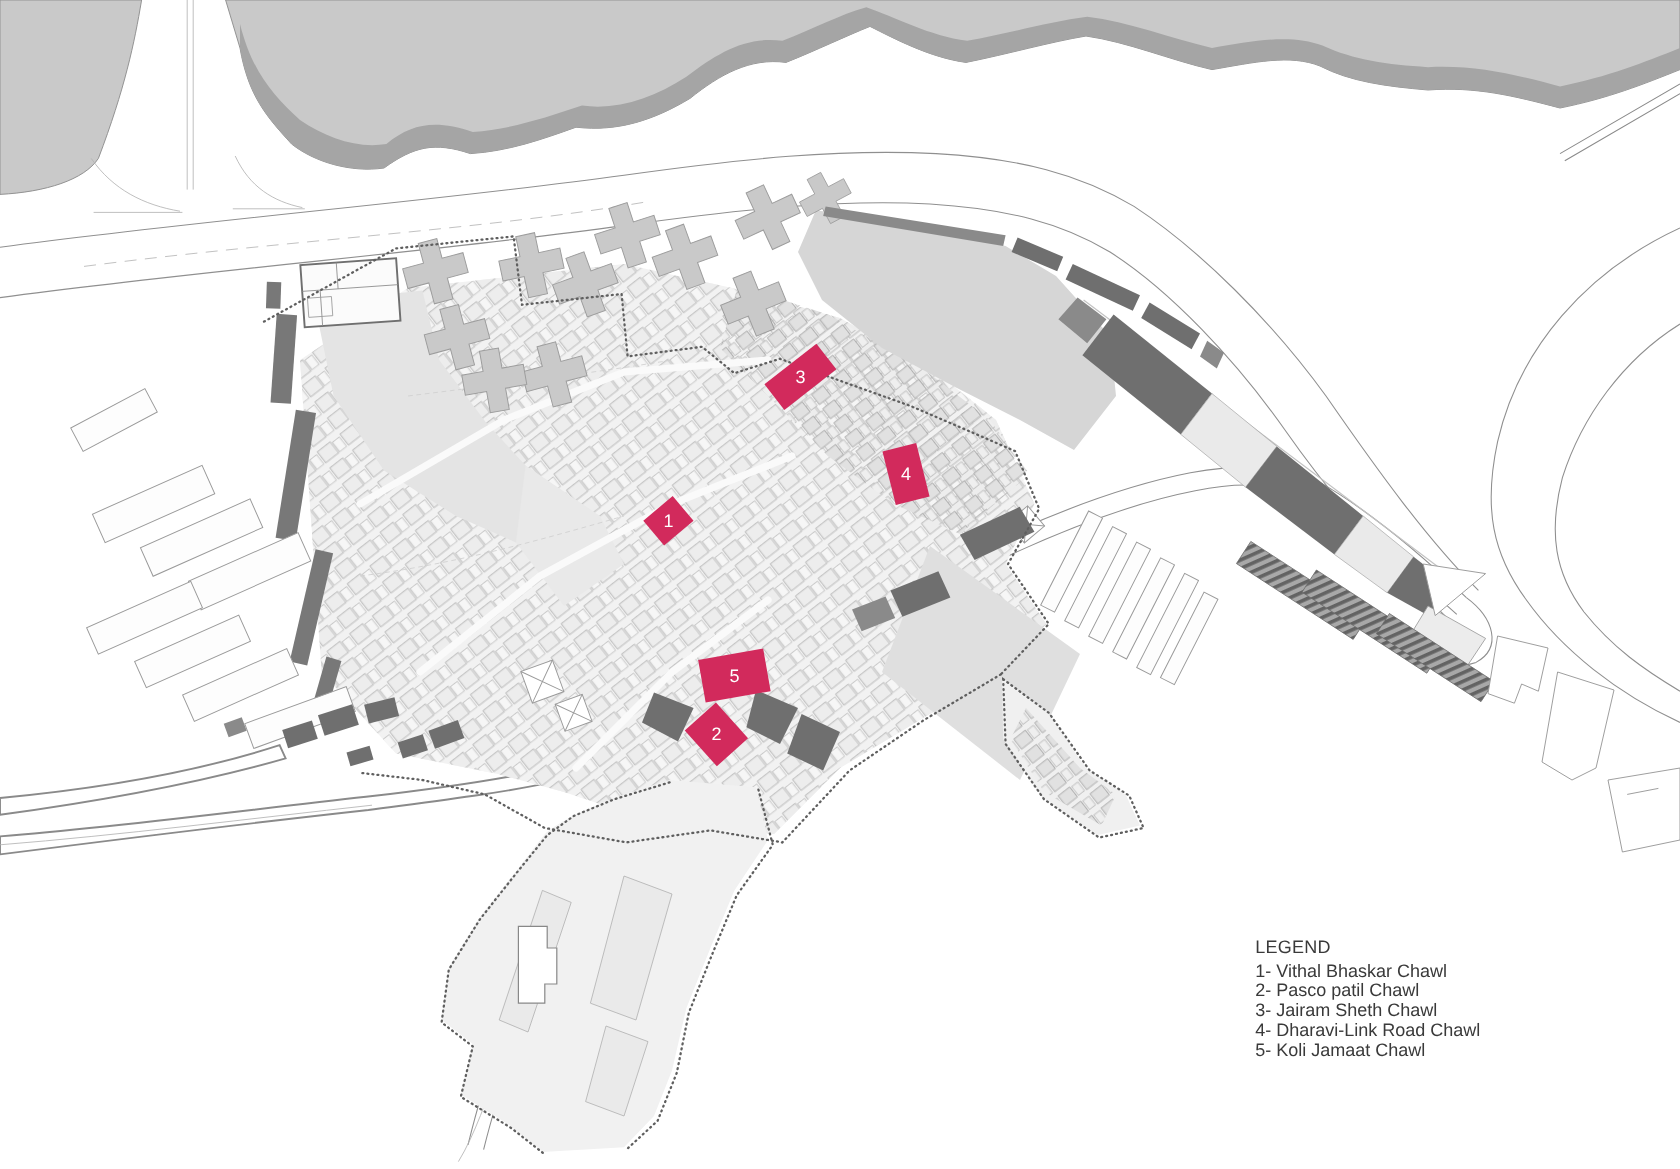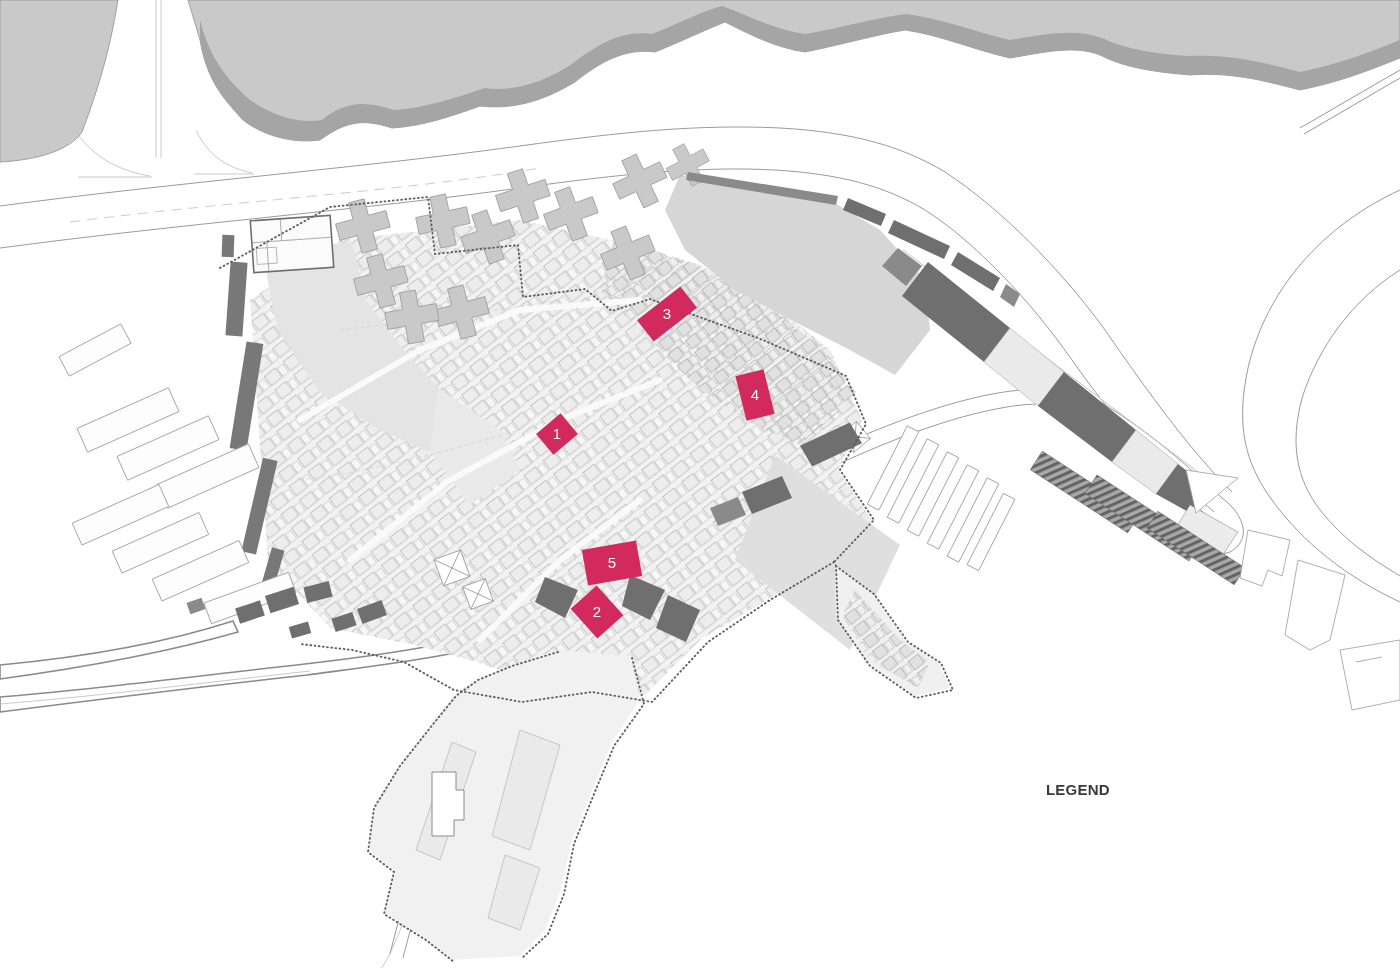--- a/index.html
+++ b/index.html
@@ -14,21 +14,21 @@
   .chan{fill:#ffffff;stroke:#8a8a8a;stroke-width:1.6;}
   .cross{fill:#c9c9c9;stroke:#9c9c9c;stroke-width:.8;}
   .dark{fill:#6f6f6f;stroke:none;}
   .mdark{fill:#8a8a8a;stroke:none;}
   .lightb{fill:#eaeaea;stroke:#a9a9a9;stroke-width:.6;}
   .slab{fill:#fdfdfd;stroke:#9a9a9a;stroke-width:.8;}
   .dotted{fill:none;stroke:#5f5f5f;stroke-width:1.9;stroke-dasharray:.8 3.4;stroke-linecap:round;}
   .faint{fill:none;stroke:#cfcfcf;stroke-width:.7;stroke-dasharray:4 3;}
   .street{fill:none;stroke:#fafafa;stroke-width:6;stroke-linecap:round;}
   .legend{position:absolute;left:1046px;top:782px;color:#3a3a3a;font-size:15px;line-height:16.6px;}
-  .legend-title{font-weight:700;margin-bottom:3px;letter-spacing:.2px;}
+  .legend-title{font-weight:400;margin-bottom:3px;letter-spacing:.2px;}
   .legend-item{font-weight:400;white-space:nowrap;}
   .marker-label{font-size:15px;fill:#fff;text-anchor:middle;font-family:"Liberation Sans",sans-serif;}
 </style>
 </head>
 <body>
 
 <div class="stage">
 <svg width="1400" height="974" viewBox="0 0 1400 974">
   <defs>
     <pattern id="parcels" width="24" height="17" patternUnits="userSpaceOnUse" patternTransform="rotate(-38)">
@@ -255,14 +255,21 @@
         </g>
         <g transform="translate(612,563) rotate(-10)">
           <rect x="-27.5" y="-18" width="55" height="36" fill="#d22a5c"></rect>
           <text class="marker-label" x="0" y="5" fill="#ffffff" transform="rotate(10)">5</text>
         </g>
       </g>
 </svg>
 
 <div class="legend">
   <div class="legend-title">LEGEND</div>
+  <div id="legend-items">
+        <div class="legend-item">1- Vithal Bhaskar Chawl</div>
+        <div class="legend-item">2- Pasco patil Chawl</div>
+        <div class="legend-item">3- Jairam Sheth Chawl</div>
+        <div class="legend-item">4- Dharavi-Link Road Chawl</div>
+        <div class="legend-item">5- Koli Jamaat Chawl</div>
+      </div>
 </div>
 </div>
 
 </body></html>

